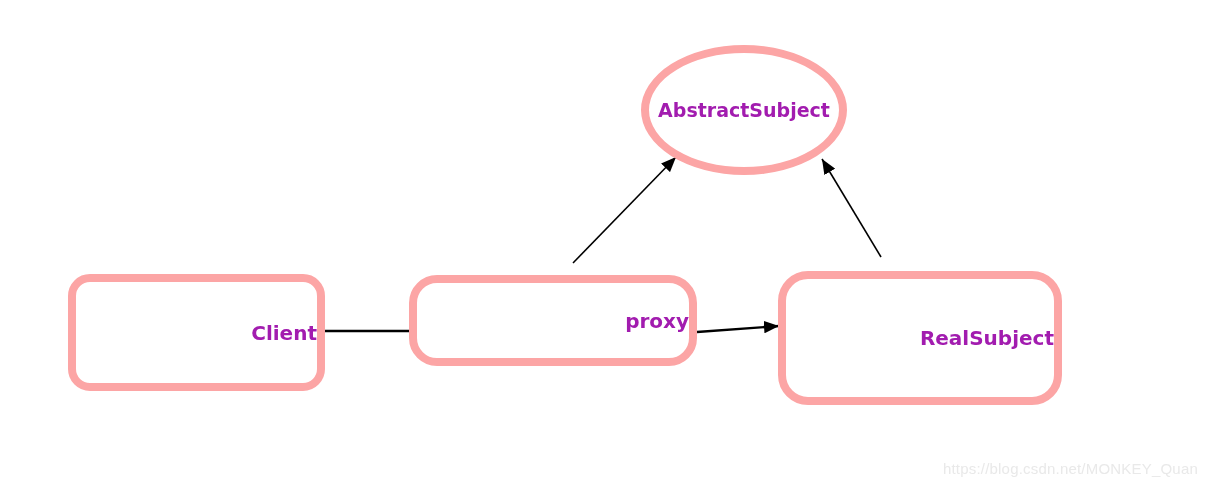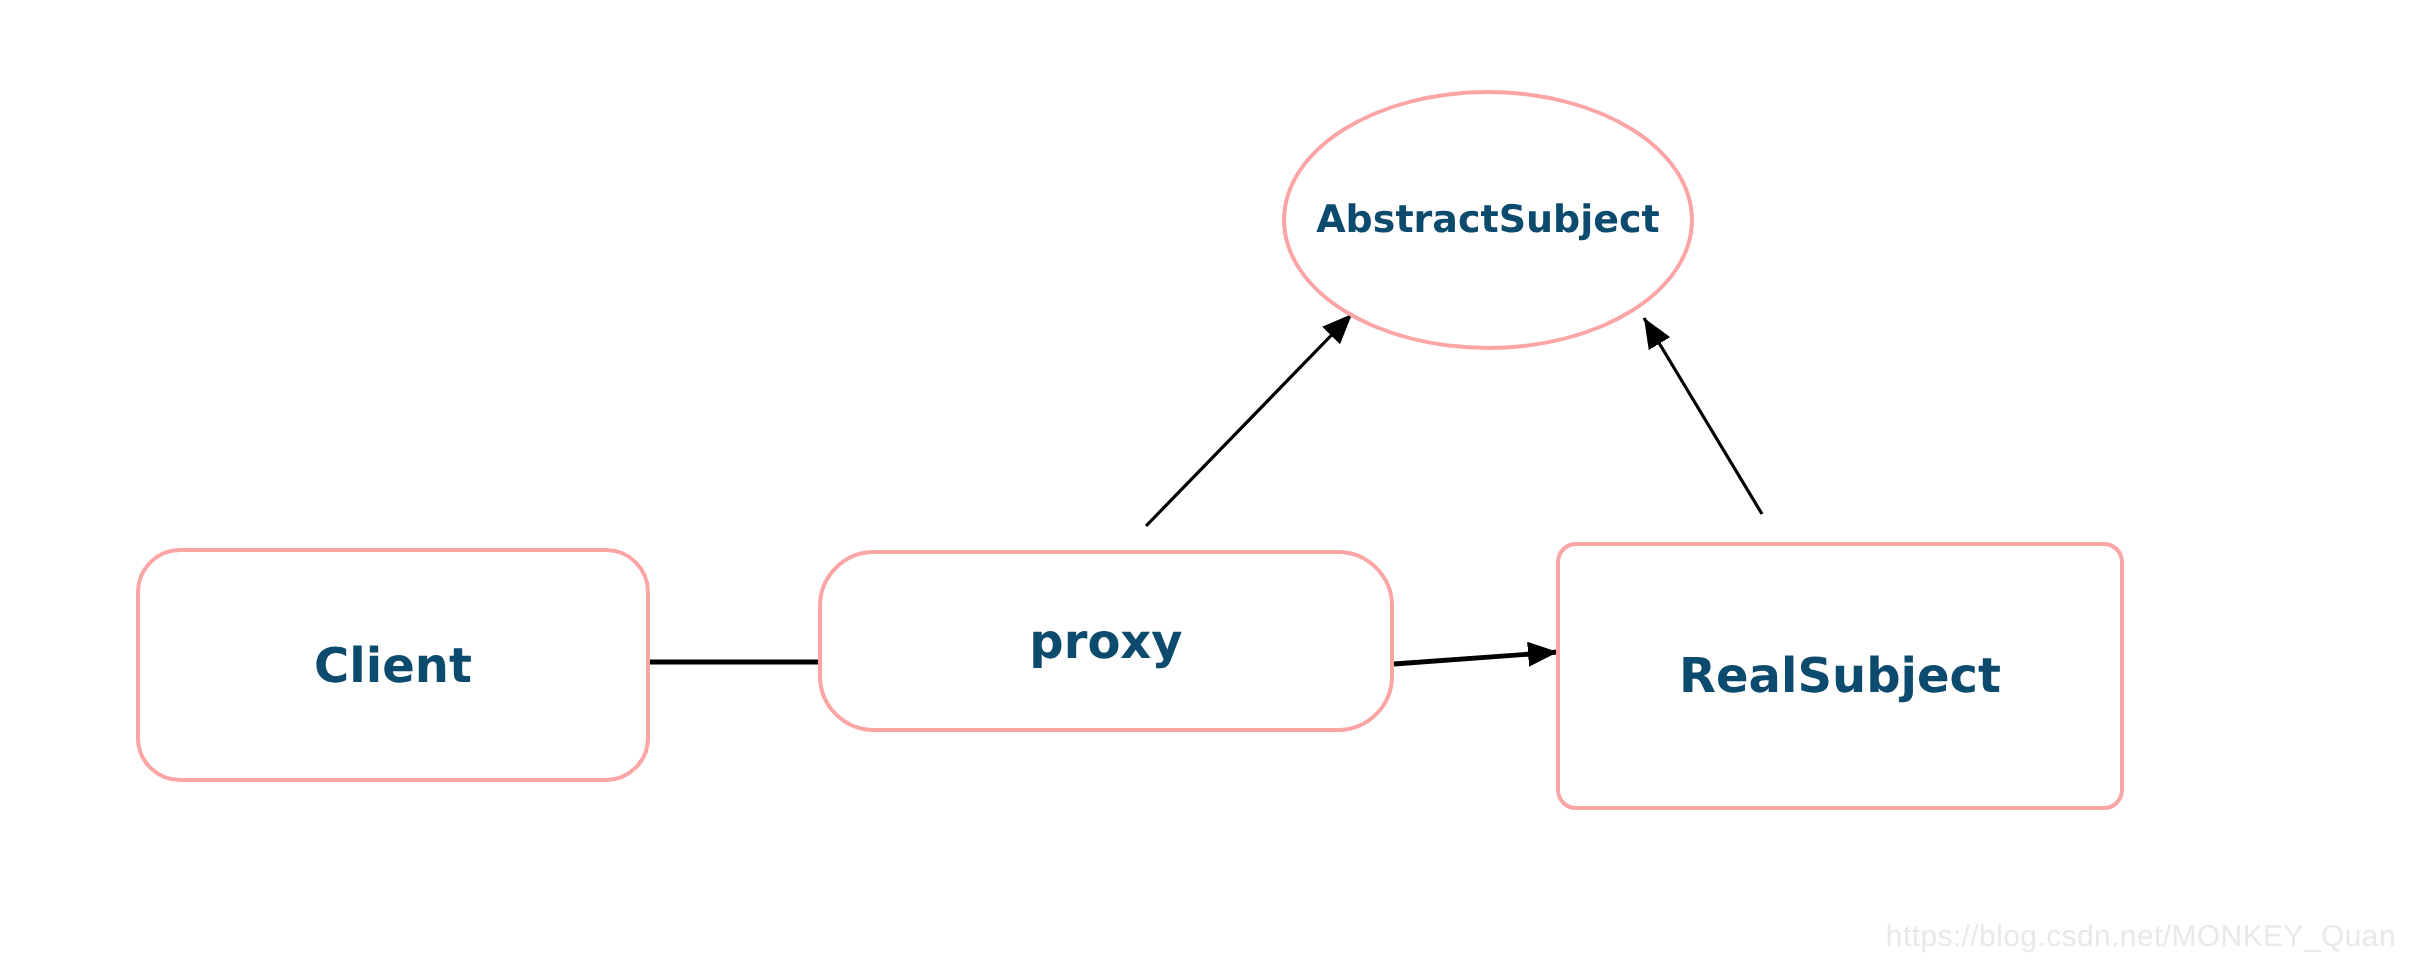--- a/index.html
+++ b/index.html
@@ -11,34 +11,34 @@
   .canvas {
     position: relative;
     width: 1207px;
     height: 488px;
     background: #ffffff;
     overflow: hidden;
   }
   .node {
     position: absolute;
     box-sizing: border-box;
-    border: 2px solid #fca5a5;
+    border: 8px solid #fca5a5;
     background: #ffffff;
     display: flex;
     align-items: center;
     justify-content: center;
-    color: #0c4a6e;
+    color: #a21caf;
     font-weight: bold;
   }
-  .node.rect   { border-radius: 26px; font-size: 24px; }
+  .node.rect   { border-radius: 26px; font-size: 20px; justify-content: flex-end; }
   .node.ellipse{ border-radius: 50%;  font-size: 19px; }
 
   #node-client      { left: 68px;  top: 274px; width: 257px; height: 117px; border-radius: 22px; }
   #node-proxy       { left: 409px; top: 275px; width: 288px; height: 91px; border-radius: 28px; }
-  #node-realsubject { left: 778px; top: 271px; width: 284px; height: 134px; border-radius: 10px; }
+  #node-realsubject { left: 778px; top: 271px; width: 284px; height: 134px; border-radius: 30px; }
   #node-abstract    { left: 641px; top: 45px;  width: 206px; height: 130px; }
 
   svg.edges {
     position: absolute;
     left: 0; top: 0;
     width: 1207px;
     height: 488px;
     pointer-events: none;
   }
   .watermark {

